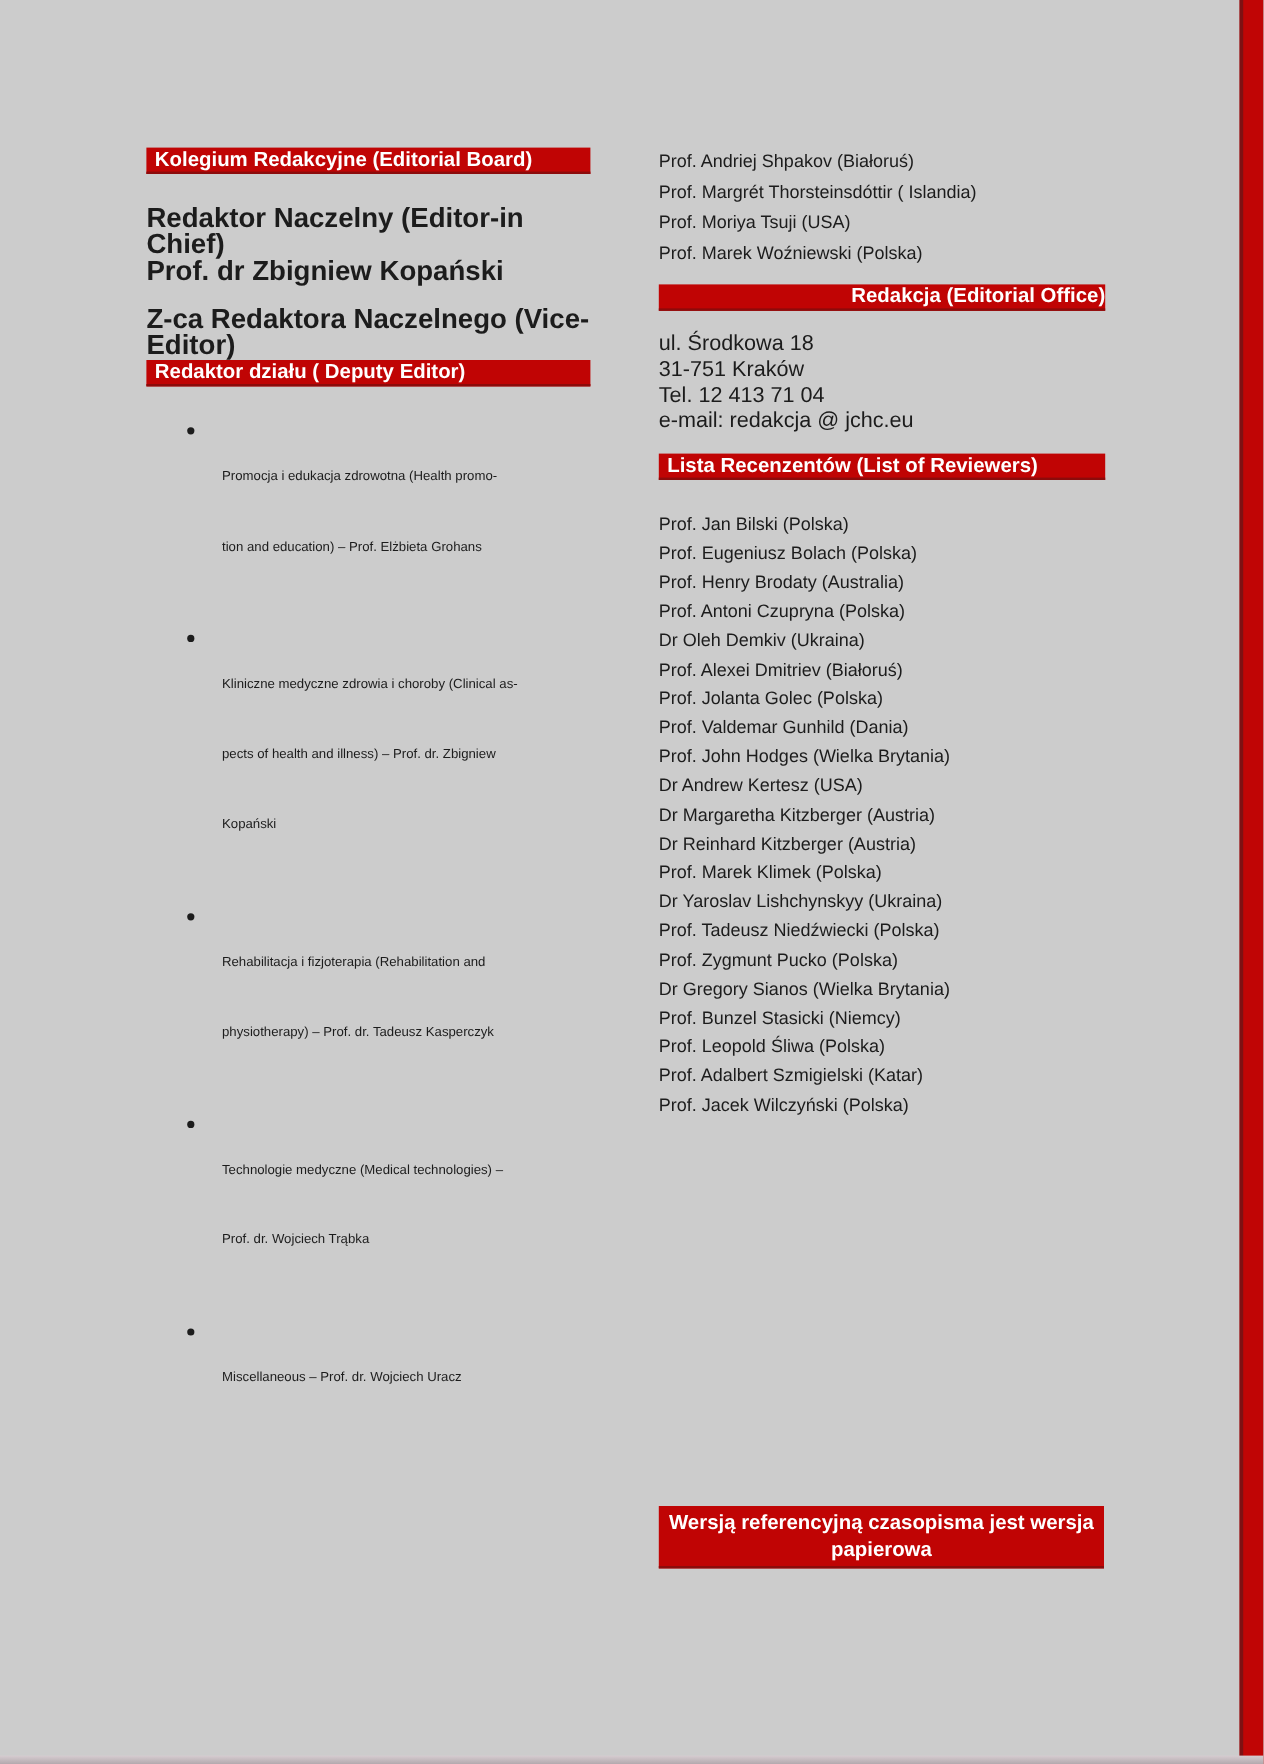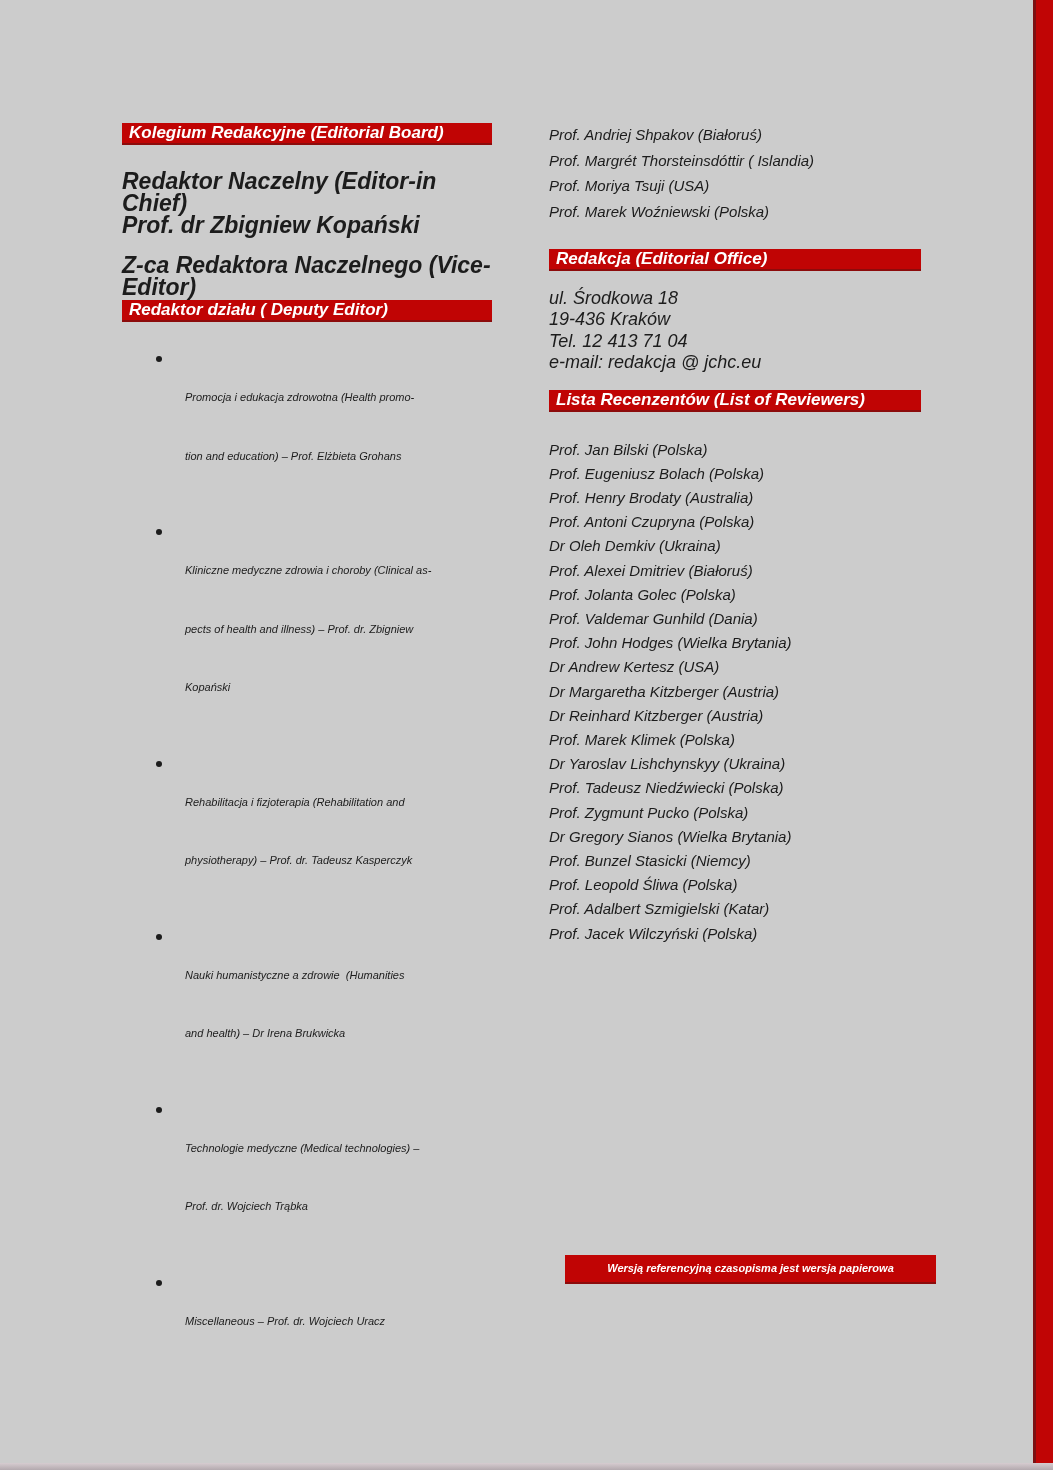--- a/index.html
+++ b/index.html
@@ -21,40 +21,40 @@
     background: #c00505;
     border-left: 3px solid #7d1113;
   }
   
   .bottom-edge {
     position: absolute;
     left: 0; bottom: 0;
     width: 100%; height: 7px;
     background: linear-gradient(#d6ccd0, #b3a9ae);
   }
-  .col { position: absolute; font-style: italic; }
+  .col { position: absolute; }
   .col-left  { left: 122px; top: 123px; width: 370px; }
   .col-right { left: 549px; top: 122px; width: 372px; }
 
   .banner {
     background: #c00404;
     color: #ffffff;
     font-weight: bold;
     font-size: 17px;
     height: 20px;
     line-height: 20px;
     padding-left: 7px;
     border-bottom: 2px solid #8c0b0b;
     white-space: pre;
   }
   .head-block { font-size: 23px; font-weight: bold; line-height: 22px; }
   .chief { margin-top: 25px; }
   .vice  { margin-top: 18px; }
   .banner-deputy    { margin-top: 2px; }
-  .banner-office    { margin-top: 25px; }
+  .banner-office    { margin-top: 13px; text-align: right; }
   .banner-reviewers { margin-top: 16px; }
 
   .bullet-list { margin-top: 27px; }
   .bullet-item {
     position: relative;
     padding-left: 63px;
     font-size: 11px;
     line-height: 19.5px;
     margin-bottom: 17px;
     white-space: pre-wrap;
@@ -72,26 +72,26 @@
   .name-list { font-size: 15px; }
   .name-list > div { white-space: pre-wrap; }
   .cont-list > div { line-height: 25.5px; }
   .address { margin-top: 17px; font-size: 18px; }
   .address > div { line-height: 21.4px; }
   .reviewers-list { margin-top: 26px; }
   .reviewers-list > div { line-height: 24.2px; }
 
   .ref-note {
     position: absolute;
-    top: 1133px; left: 16px;
+    top: 1133px; left: 0;
     width: 363px;
     background: #c00404;
     color: #ffffff;
     font-weight: bold;
-    font-size: 11px;
+    font-size: 17px;
     line-height: 23px;
     text-align: center;
     padding: 2px 4px;
     border-bottom: 2px solid #8c0b0b;
   }
 </style>
 </head>
 <body>
 
 <div class="page">
@@ -122,24 +122,20 @@
       <div class="bullet-item">
         <div>Kliniczne medyczne zdrowia i choroby (Clinical as-</div>
         <div>pects of health and illness) – Prof. dr. Zbigniew</div>
         <div>Kopański</div>
       </div>
       <div class="bullet-item">
         <div>Rehabilitacja i fizjoterapia (Rehabilitation and</div>
         <div>physiotherapy) – Prof. dr. Tadeusz Kasperczyk</div>
       </div>
       <div class="bullet-item">
-        <div>Nauki humanistyczne a zdrowie  (Humanities</div>
-        <div>and health) – Dr Irena Brukwicka</div>
-      </div>
-      <div class="bullet-item">
         <div>Technologie medyczne (Medical technologies) –</div>
         <div>Prof. dr. Wojciech Trąbka</div>
       </div>
       <div class="bullet-item">
         <div>Miscellaneous – Prof. dr. Wojciech Uracz</div>
       </div>
     </div>
 
   </div>
 
@@ -149,21 +145,21 @@
       <div>Prof. Andriej Shpakov (Białoruś)</div>
       <div>Prof. Margrét Thorsteinsdóttir ( Islandia)</div>
       <div>Prof. Moriya Tsuji (USA)</div>
       <div>Prof. Marek Woźniewski (Polska)</div>
     </div>
 
     <div class="banner banner-office">Redakcja (Editorial Office)</div>
 
     <div class="address">
       <div>ul. Środkowa 18</div>
-      <div>19-436 Kraków</div>
+      <div>31-751 Kraków</div>
       <div>Tel. 12 413 71 04</div>
       <div>e-mail: redakcja @ jchc.eu</div>
     </div>
 
     <div class="banner banner-reviewers">Lista Recenzentów (List of Reviewers)</div>
 
     <div class="name-list reviewers-list">
       <div>Prof. Jan Bilski (Polska)</div>
       <div>Prof. Eugeniusz Bolach (Polska)</div>
       <div>Prof. Henry Brodaty (Australia)</div>

